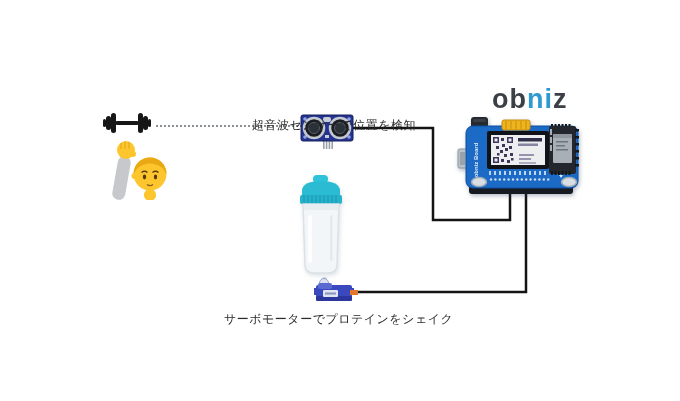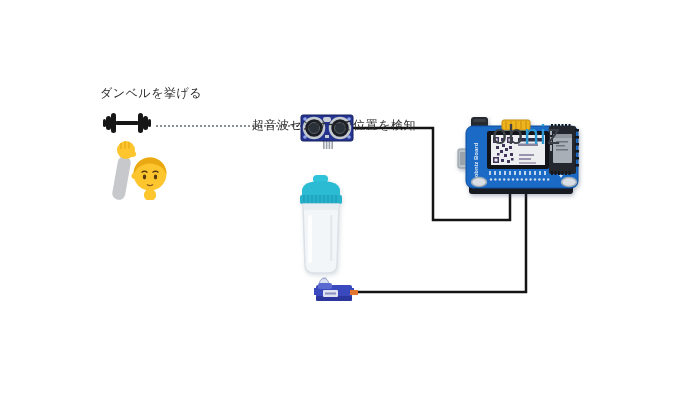--- a/index.html
+++ b/index.html
@@ -7,41 +7,40 @@
   .canvas{
     position:relative;width:680px;height:401px;background:#fff;overflow:hidden;
     font-family:"Liberation Sans",sans-serif;
   }
   .label{
     position:absolute;font-size:12px;color:#2a2a2a;letter-spacing:.5px;
     white-space:nowrap;z-index:5;
   }
   .logo{
     position:absolute;left:492px;top:84px;z-index:5;
-    font-size:27px;font-weight:400;letter-spacing:1px;color:#3b4046;
+    font-size:27px;font-weight:700;letter-spacing:1px;color:#3b4046;
     font-family:"Liberation Sans",sans-serif;
-    margin-top:36px;
   }
   .logo .blue{color:#2f9ad2;}
   .dotted-line{
     position:absolute;left:156px;top:125px;width:146px;height:0;
     border-top:2px dotted #8b9095;z-index:1;
   }
   .wires{position:absolute;left:0;top:0;z-index:1;}
   .icon{position:absolute;z-index:2;}
   .board-icon{filter:drop-shadow(1px 2px 2px rgba(40,60,90,.35));}
   .bottle-icon{filter:drop-shadow(1px 2px 2px rgba(120,140,150,.25));}
 </style>
 </head>
 <body>
 
 <div class="canvas">
 
-  <div class="label" style="left:100px;top:85px;">ダンベルを挙げる</div>
   <div class="label" style="left:252px;top:85px;margin-top:32px;">超音波センサーで位置を検知</div>
+  <div class="label" style="left:224px;top:311px;">サーボモーターでプロテインをシェイク</div>
 
   <div class="logo"><span>ob</span><span class="blue">ni</span><span>z</span></div>
 
   <div class="dotted-line"></div>
 
   <svg class="wires" width="680" height="401" viewBox="0 0 680 401">
     <polyline points="352,128 433,128 433,220 510,220 510,191" fill="none" stroke="#141414" stroke-width="2.5"></polyline>
     <polyline points="526,191 526,292 352,292" fill="none" stroke="#141414" stroke-width="2.5"></polyline>
   </svg>
 

